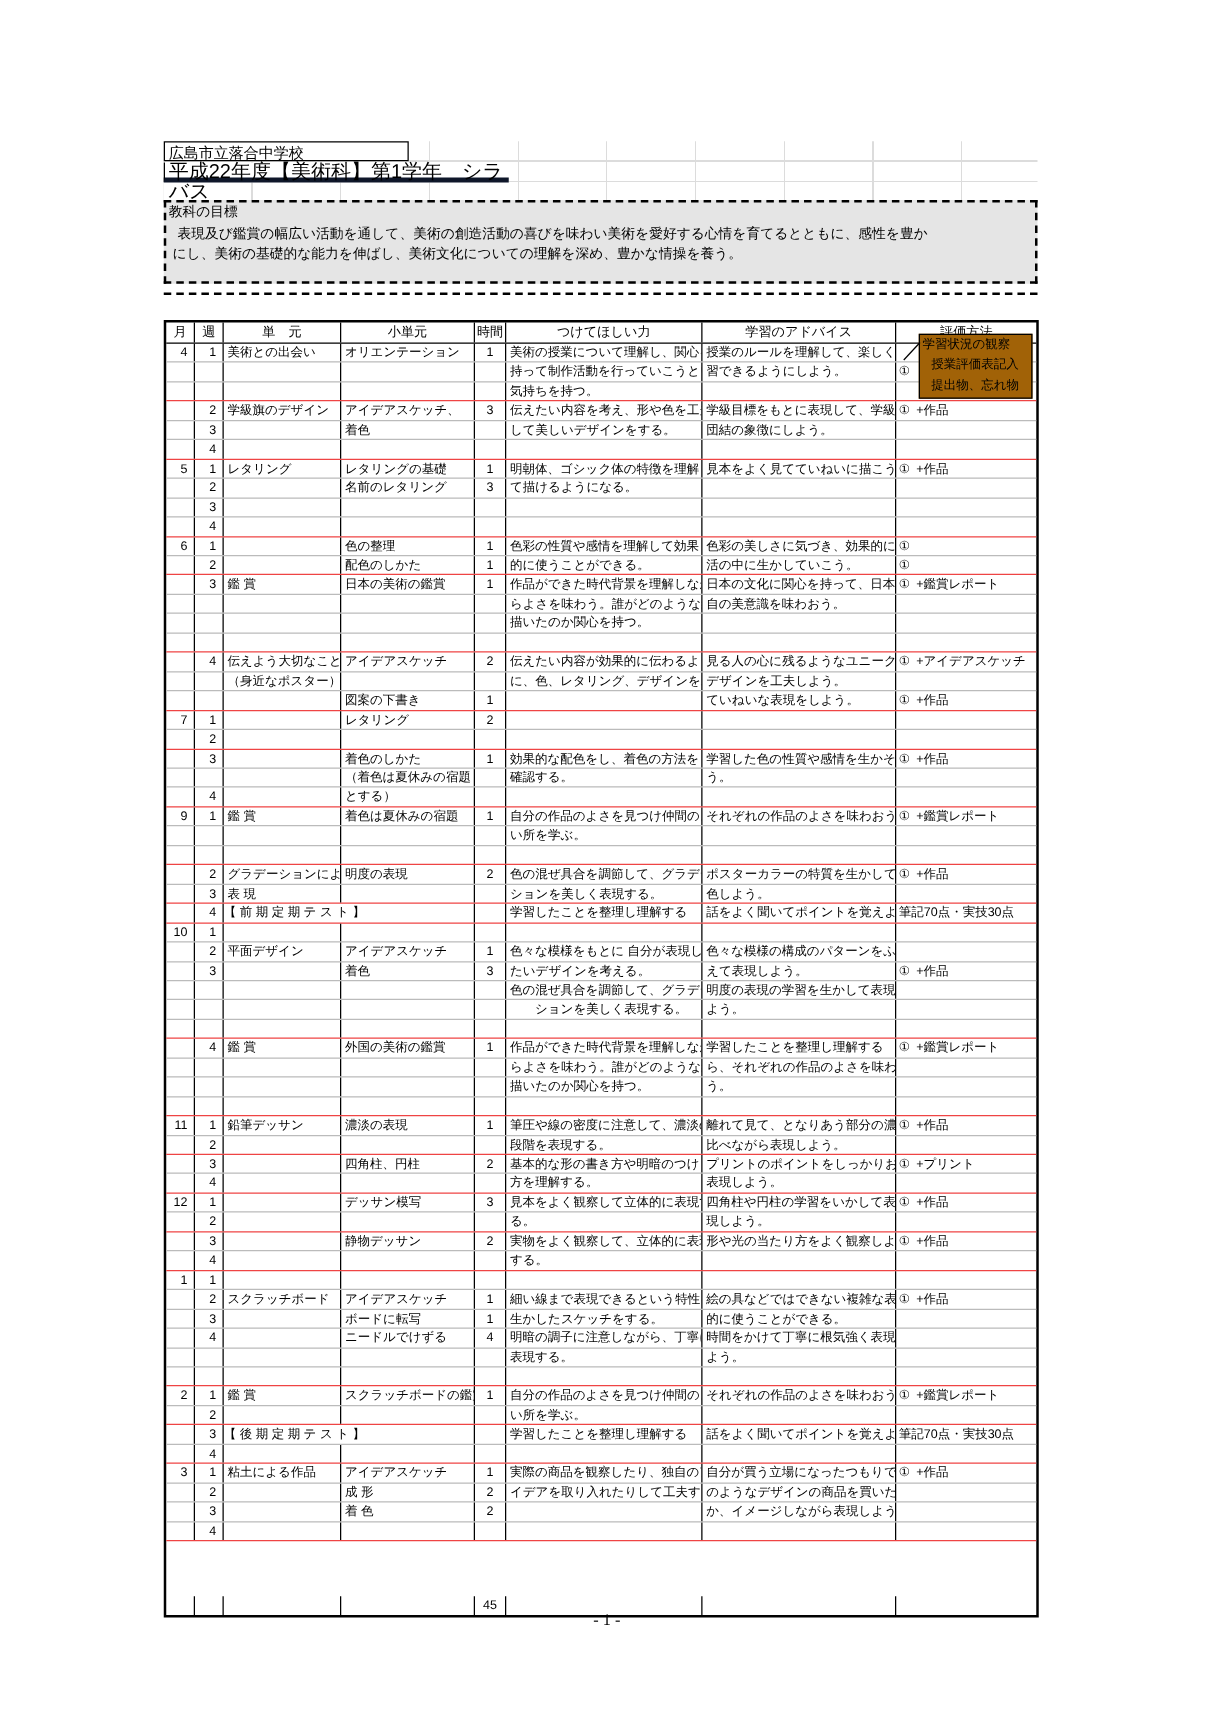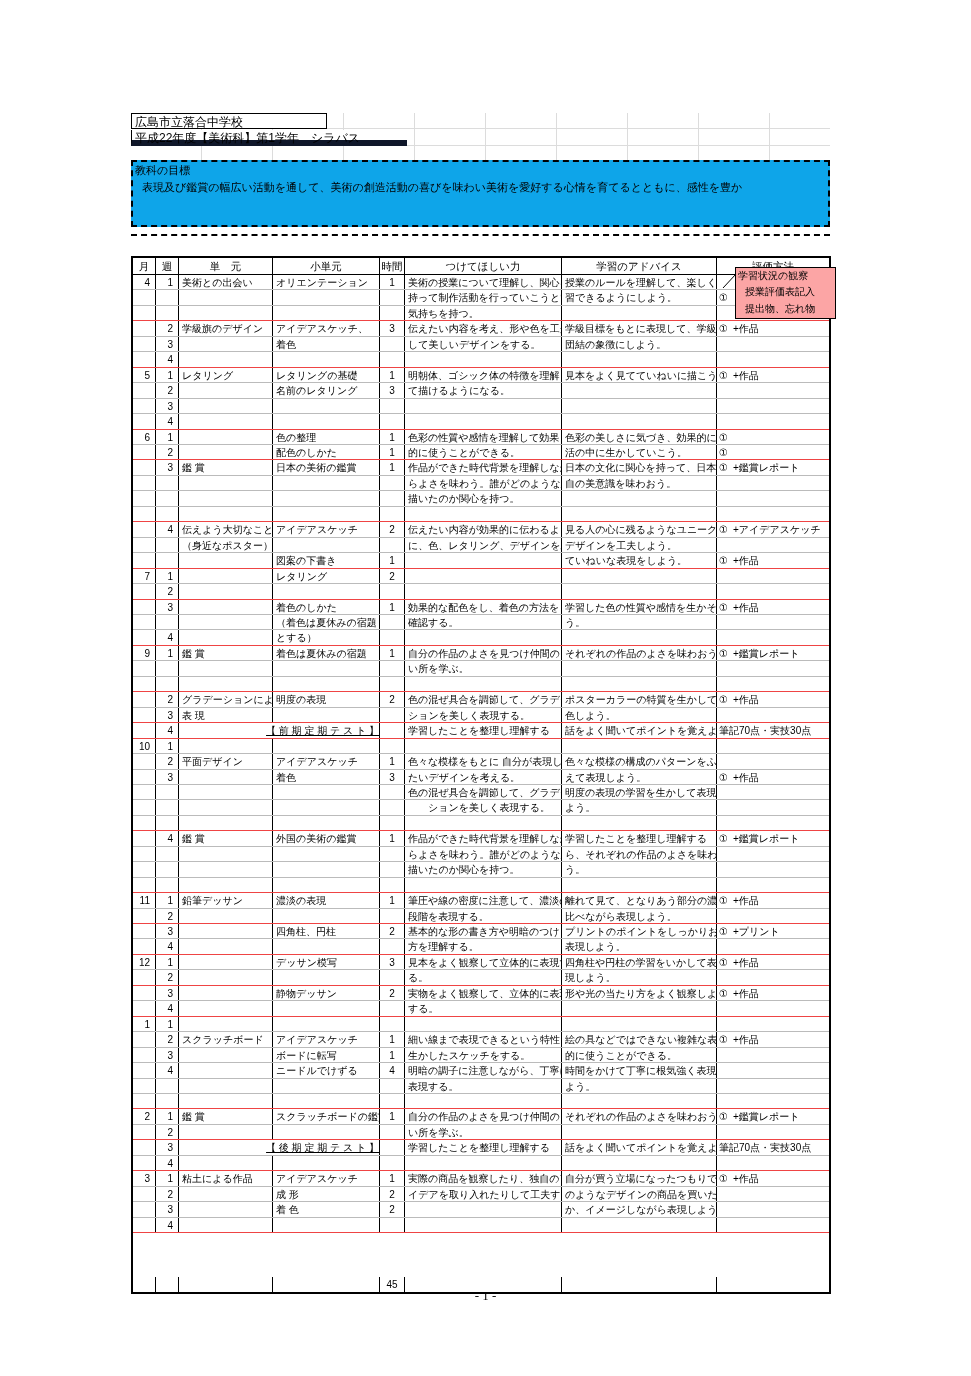--- a/index.html
+++ b/index.html
@@ -6,63 +6,64 @@
   .page{position:relative;width:971px;height:1376px;background:#fff;overflow:hidden;
         font-family:"Liberation Sans","DejaVu Sans",sans-serif;color:#000;}
   
   .top-grid{position:absolute;left:131px;top:113px;width:699px;height:49px;
     background-image:
       repeating-linear-gradient(to right,transparent 0,transparent 70px,#dcdcdc 70px,#dcdcdc 71px),
       repeating-linear-gradient(to bottom,transparent 0,transparent 15.3px,#dcdcdc 15.3px,#dcdcdc 16.3px);}
   .school{position:absolute;left:131px;top:113px;width:196px;height:16px;border:1px solid #000;
     background:#fff;font-size:12px;line-height:16px;padding-left:3px;box-sizing:border-box;}
   .doc-title{position:absolute;left:131px;top:130px;width:276px;height:16px;
-    border-left:1px solid #000;border-bottom:6px solid #0f172a;background:#fff;
-    font-size:12px;line-height:16px;padding-left:3px;box-sizing:border-box;}
+    border-left:1px solid #000;border-bottom:4px solid #0f172a;background:#fff;
+    font-size:16px;line-height:16px;padding-left:3px;box-sizing:border-box;}
   .objective-box{position:absolute;left:131px;top:160px;width:699px;height:67px;
-    border:2px dashed #000;background:#0ea5e9;box-sizing:border-box;font-size:11px;}
+    border:2px dashed #000;background:#e5e5e5;box-sizing:border-box;font-size:11px;}
   .obj-label{line-height:17px;padding-left:2px;}
   .obj-line1{line-height:16px;padding-left:9px;white-space:nowrap;}
   .obj-line2{line-height:16px;padding-left:5px;white-space:nowrap;}
   .dash-line{position:absolute;left:131px;top:234px;width:699px;height:0;border-top:2px dashed #000;}
 
   
   .tbl{position:absolute;left:131px;top:256px;width:700px;border:2px solid #000;background:#fff;box-sizing:border-box;}
   .tr{display:flex;width:696px;height:15.46px;border-bottom:1px solid #bbb;box-sizing:border-box;}
   .tr.sep{border-bottom:1px solid #ef4444;}
   .tr.head{height:17px;border-bottom:1px solid #000;}
   .tr.total{height:15px;border-bottom:none;margin-top:44px;}
   .td{box-sizing:border-box;overflow:hidden;white-space:pre;font-size:10px;line-height:13px;
       padding:1px 1px 0 3px;border-right:1px solid #000;}
   .td:last-child{border-right:none;}
-  .c0{width:23px;} .c1{width:23px;} .c2{width:94px;} .c3{width:107px;} .c23{width:201px;text-align:right;padding:1px 0 0;text-decoration:underline;}
+  .c0{width:23px;} .c1{width:23px;} .c2{width:94px;} .c3{width:107px;} .c23{width:201px;text-align:left;padding:1px 0 0;}
   .c4{width:25px;text-align:center;padding:1px 0 0;} .c5{width:157px;} .c6{width:155px;} .c7{width:112px;padding-left:2px;}
   .num{text-align:right;padding:1px 5px 0 0;}
   .hc{text-align:center;padding:2px 0 0;font-size:10.5px;}
   .mark{display:inline-block;margin-right:5px;font-size:10px;}
   
-  .note-box{position:absolute;left:735px;top:267px;width:101px;height:52px;border:1px solid #000;
-    background:#fca5a5;z-index:5;font-size:10px;box-sizing:border-box;}
+  .note-box{position:absolute;left:735px;top:267px;width:91px;height:52px;border:1px solid #000;
+    background:#a16207;z-index:5;font-size:10px;box-sizing:border-box;}
   .note-box .nl{line-height:16.4px;white-space:nowrap;overflow:hidden;}
   .nl.l0{padding-left:2px;} .nl.l1{padding-left:9px;} .nl.l2{padding-left:9px;}
   .leader{position:absolute;left:720px;top:272px;z-index:6;}
   .footer{position:absolute;left:0;right:0;top:1288px;text-align:center;
     font-family:"Liberation Serif","DejaVu Serif",serif;font-size:13px;}
 </style>
 </head>
 <body>
 
 <div class="page">
   <div class="top-grid"></div>
   <div class="school">広島市立落合中学校</div>
   <div class="doc-title">平成22年度【美術科】第1学年　シラバス</div>
 
   <div class="objective-box">
     <div class="obj-label">教科の目標</div>
     <div class="obj-line1">表現及び鑑賞の幅広い活動を通して、美術の創造活動の喜びを味わい美術を愛好する心情を育てるとともに、感性を豊か</div>
+    <div class="obj-line2">にし、美術の基礎的な能力を伸ばし、美術文化についての理解を深め、豊かな情操を養う。</div>
   </div>
   <div class="dash-line"></div>
 
   <div class="tbl">
       <div class="tr head">
         <div class="td c0 hc">月</div>
         <div class="td c1 hc">週</div>
         <div class="td c2 hc">単　元</div>
         <div class="td c3 hc">小単元</div>
         <div class="td c4 hc">時間</div>

